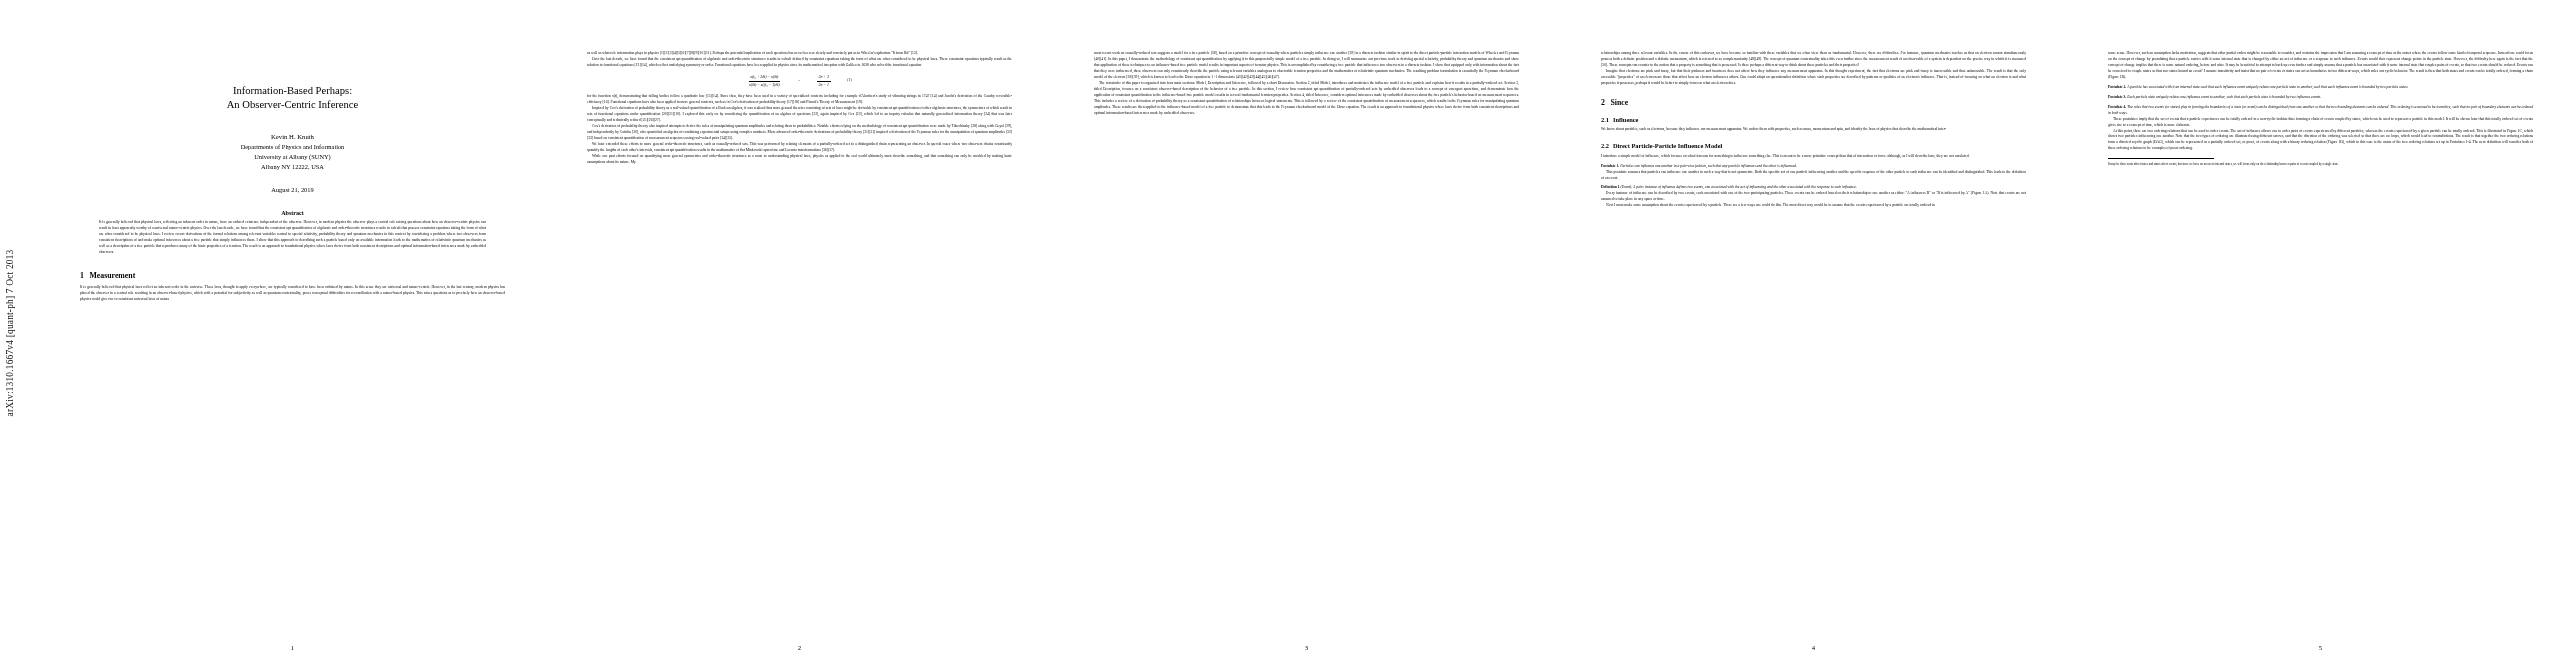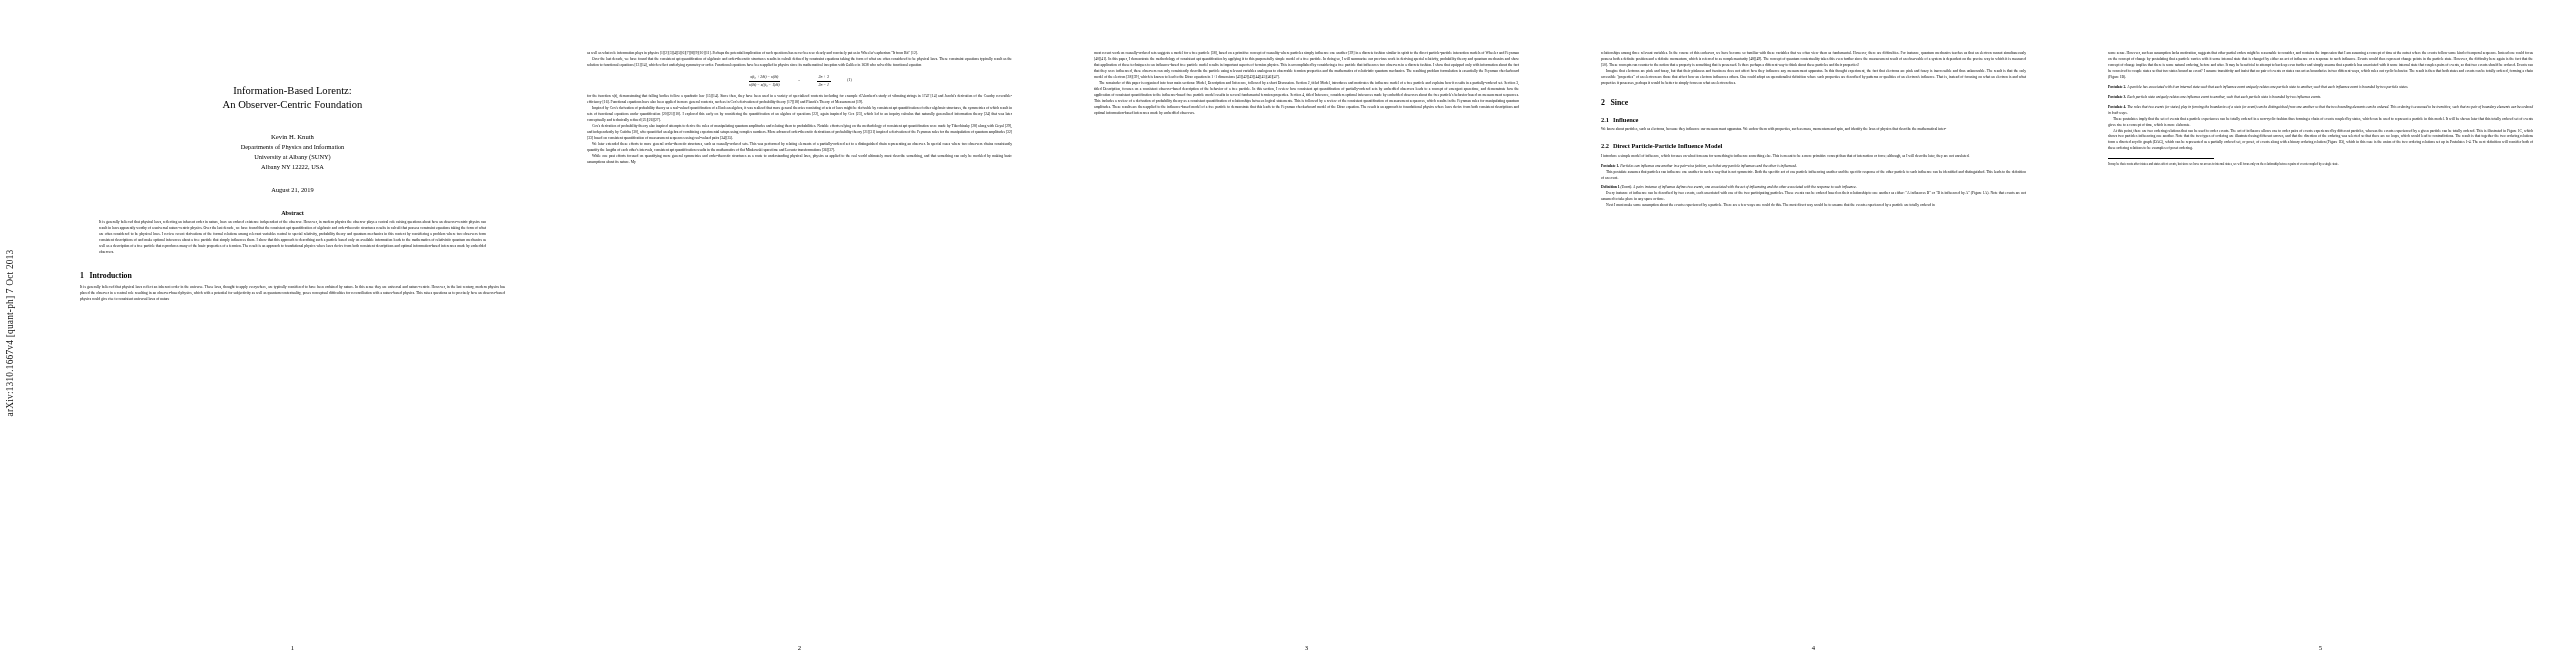--- a/index.html
+++ b/index.html
@@ -112,36 +112,36 @@
 <body>
 
 <div class="sheet">
 
   <div class="arxiv-stamp">arXiv:1310.1667v4  [quant-ph]  7 Oct 2013</div>
 
   <div class="pages">
 
     <div class="page">
       <div class="title">
-        <div>Information-Based Lorentz:</div>
-        <div>An Observer-Centric Foundation</div>
+        <div>Information-Based Perhaps:</div>
+        <div>An Observer-Centric Inference</div>
       </div>
       <div class="authors">
         <div class="name">Kevin H. Knuth</div>
         <div>Departments of Physics and Information</div>
         <div>University at Albany (SUNY)</div>
         <div>Albany NY 12222, USA</div>
       </div>
       <div class="date">August 21, 2019</div>
 
       <div class="abs-head">Abstract</div>
       <div class="abstract">It is generally believed that physical laws, reflecting an inherent order in nature, have an ordered existence independent of the observer. However, in modern physics the observer plays a central role raising questions about how an observer-centric physics can result in laws apparently worthy of a universal nature-centric physics. Over the last decade, we have found that the consistent apt quantification of algebraic and order-theoretic structures results in calculi that possess constraint equations taking the form of what are often considered to be physical laws. I review recent derivations of the formal relations among relevant variables central to special relativity, probability theory and quantum mechanics in this context by considering a problem where two observers form consistent descriptions of and make optimal inferences about a free particle that simply influences them. I show that this approach to describing such a particle based only on available information leads to the mathematics of relativistic quantum mechanics as well as a description of a free particle that reproduces many of the basic properties of a fermion. The result is an approach to foundational physics where laws derive from both consistent descriptions and optimal information-based inferences made by embedded observers.</div>
 
       <div class="sec">
-        <span class="num">1</span><span>Introduction</span>
+        <span class="num">1</span><span>Measurement</span>
       </div>
       <div class="body-col">
         <p class="noindent">It is generally believed that physical laws reflect an inherent order in the universe. These laws, thought to apply everywhere, are typically considered to have been ordained by nature. In this sense they are universal and nature-centric. However, in the last century, modern physics has placed the observer in a central role resulting in an observer-based physics, which with a potential for subjectivity as well as quantum contextuality, poses conceptual difficulties for reconciliation with a nature-based physics. This raises questions as to precisely how an observer-based physics could give rise to consistent universal laws of nature</p>
       </div>
       <div class="page-num">1</div>
     </div>
 
     <div class="page">
       <div class="body-col">
         <p class="noindent">as well as what role information plays in physics [1][2][3][4][5][6][7][8][9][10][11]. Perhaps the potential implication of such questions has never been so clearly and concisely put as in Wheeler's aphorism "It from Bit" [12].</p>

